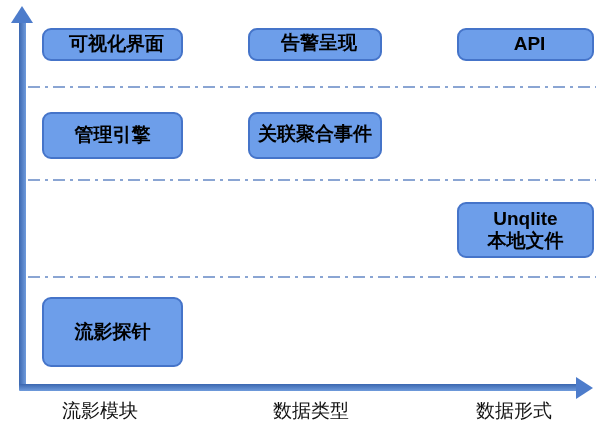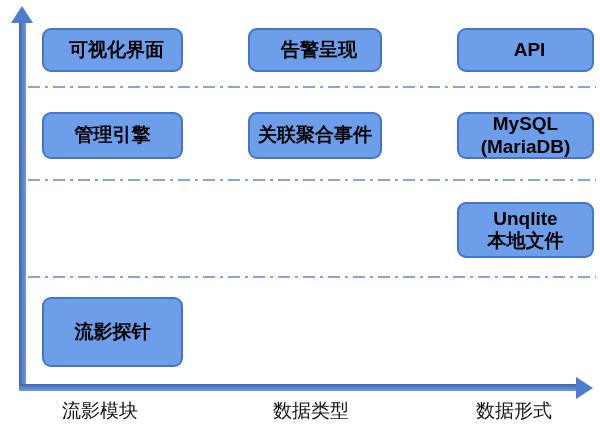--- a/index.html
+++ b/index.html
@@ -54,24 +54,24 @@
     border-radius:9px;
     box-sizing:border-box;
     display:flex;align-items:center;justify-content:center;
     text-align:center;
     font-weight:bold;color:var(--text);
     font-size:19px;line-height:1.18;
     white-space:pre-line;
   }
   
   .c1{left:42px;width:141px;}
-  .c2{left:248px;width:134px;}
+  .c2{left:248px;width:134px;font-family:Liberation Mono, monospace;}
   .c3{left:457px;width:137px;}
   
-  .r1{top:28px;height:44px;font-size:19px;padding-left:8px;}
+  .r1{top:28px;height:33px;font-size:19px;padding-left:8px;}
   .r2{top:112px;height:47px;}
   .r3{top:202px;height:56px;}
   .r4{top:297px;height:70px;}
   
   .axis-label{
     position:absolute;top:398px;width:140px;
     text-align:center;color:#111111;
     font-size:19px;font-weight:normal;
   }
   .xl1{left:30px;} .xl2{left:241px;} .xl3{left:444px;}
@@ -89,22 +89,20 @@
   <div class="sep sep1"></div>
   <div class="sep sep2"></div>
   <div class="sep sep3"></div>
 
   <div class="box r1 c1">可视化界面</div>
   <div class="box r1 c2">告警呈现</div>
   <div class="box r1 c3">API</div>
 
   <div class="box r2 c2">关联聚合事件</div>
   <div class="box r2 c1">管理引擎</div>
-  <div class="box r2 c3">MySQL
-(MariaDB)</div>
 
   <div class="box r4 c1">流影探针</div>
 
   <div class="box r3 c3">Unqlite
 本地文件</div>
 
   <div class="axis-label xl1">流影模块</div>
   <div class="axis-label xl3">数据形式</div>
   <div class="axis-label xl2">数据类型</div>
 

